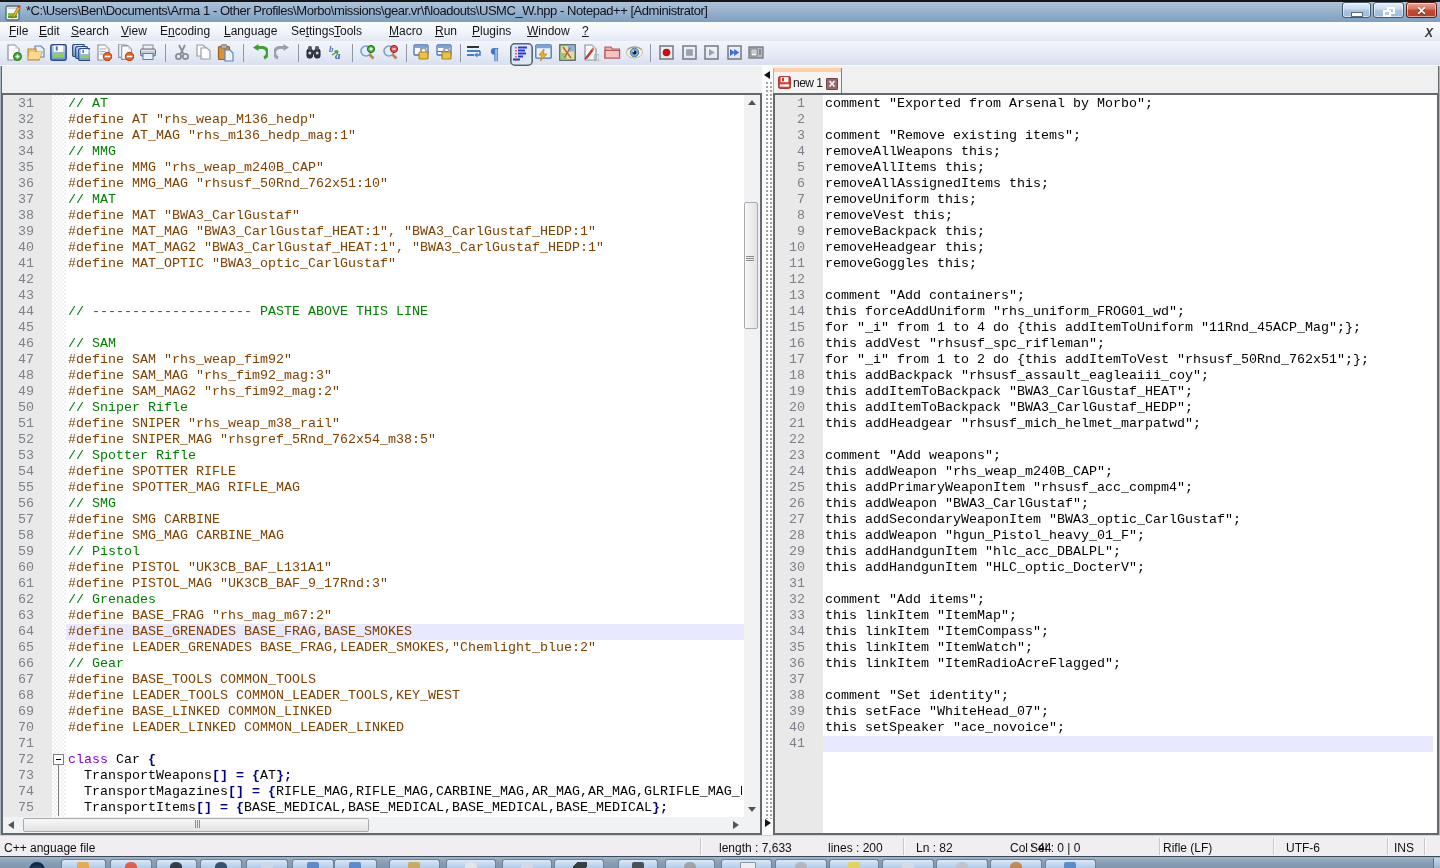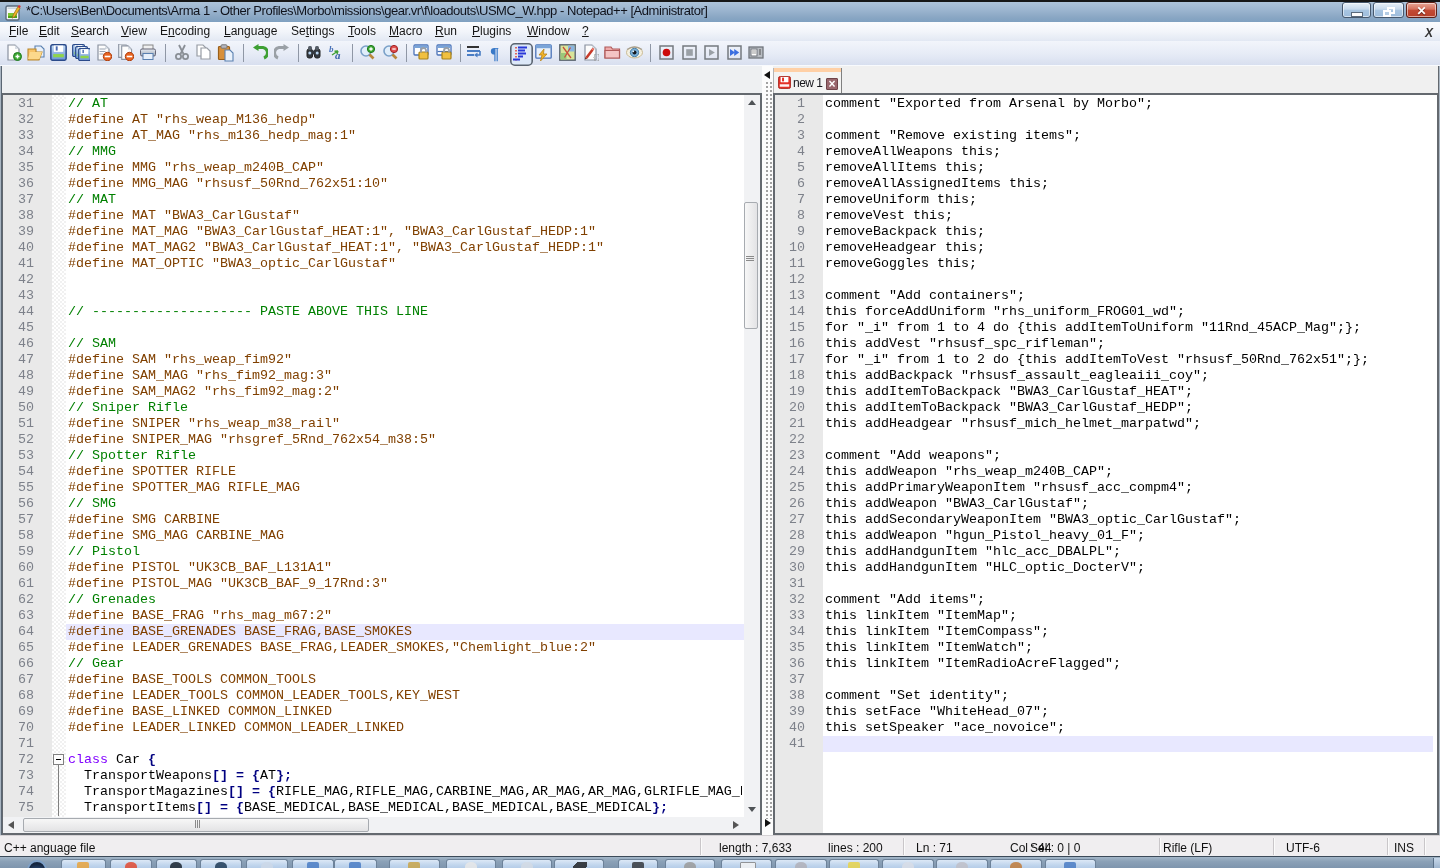--- a/index.html
+++ b/index.html
@@ -91,21 +91,21 @@
   </div>
 <div class="abs winbtn" id="btncls"></div>
 <div class="abs" id="menubar">
 <span class="mi" style="left:9px"><u>F</u>ile</span>
 <span class="mi" style="left:39px"><u>E</u>dit</span>
 <span class="mi" style="left:71px"><u>S</u>earch</span>
 <span class="mi" style="left:121px"><u>V</u>iew</span>
 <span class="mi" style="left:160px">E<u>n</u>coding</span>
 <span class="mi" style="left:224px"><u>L</u>anguage</span>
 <span class="mi" style="left:291px">Se<u>t</u>tings</span>
-<span class="mi" style="left:348px"><u>T</u>ools</span>
+<span class="mi" style="left:334px"><u>T</u>ools</span>
 <span class="mi" style="left:389px"><u>M</u>acro</span>
 <span class="mi" style="left:435px"><u>R</u>un</span>
 <span class="mi" style="left:472px"><u>P</u>lugins</span>
 <span class="mi" style="left:527px"><u>W</u>indow</span>
 <span class="mi" style="left:582px"><u>?</u></span>
 <span class="abs" id="menux">X</span>
 </div>
 <div class="abs" id="toolbar">
     <svg class="ticon" style="left:5px;top:3px" width="17" height="17" viewBox="0 0 17 17">
       <path d="M3 1 h7 l4 4 v11 h-11 z" fill="#fdfdfd" stroke="#8a92a0" stroke-width="1.2"></path>
@@ -387,21 +387,21 @@
   <div class="code nums" style="left:0px;top:1px;width:30px;"><div class="row">1</div><div class="row">2</div><div class="row">3</div><div class="row">4</div><div class="row">5</div><div class="row">6</div><div class="row">7</div><div class="row">8</div><div class="row">9</div><div class="row">10</div><div class="row">11</div><div class="row">12</div><div class="row">13</div><div class="row">14</div><div class="row">15</div><div class="row">16</div><div class="row">17</div><div class="row">18</div><div class="row">19</div><div class="row">20</div><div class="row">21</div><div class="row">22</div><div class="row">23</div><div class="row">24</div><div class="row">25</div><div class="row">26</div><div class="row">27</div><div class="row">28</div><div class="row">29</div><div class="row">30</div><div class="row">31</div><div class="row">32</div><div class="row">33</div><div class="row">34</div><div class="row">35</div><div class="row">36</div><div class="row">37</div><div class="row">38</div><div class="row">39</div><div class="row">40</div><div class="row">41</div></div>
   <div class="code" style="left:50px;top:1px;right:2px;overflow:hidden;"><div class="row">comment "Exported from Arsenal by Morbo";</div><div class="row"></div><div class="row">comment "Remove existing items";</div><div class="row">removeAllWeapons this;</div><div class="row">removeAllItems this;</div><div class="row">removeAllAssignedItems this;</div><div class="row">removeUniform this;</div><div class="row">removeVest this;</div><div class="row">removeBackpack this;</div><div class="row">removeHeadgear this;</div><div class="row">removeGoggles this;</div><div class="row"></div><div class="row">comment "Add containers";</div><div class="row">this forceAddUniform "rhs_uniform_FROG01_wd";</div><div class="row">for "_i" from 1 to 4 do {this addItemToUniform "11Rnd_45ACP_Mag";};</div><div class="row">this addVest "rhsusf_spc_rifleman";</div><div class="row">for "_i" from 1 to 2 do {this addItemToVest "rhsusf_50Rnd_762x51";};</div><div class="row">this addBackpack "rhsusf_assault_eagleaiii_coy";</div><div class="row">this addItemToBackpack "BWA3_CarlGustaf_HEAT";</div><div class="row">this addItemToBackpack "BWA3_CarlGustaf_HEDP";</div><div class="row">this addHeadgear "rhsusf_mich_helmet_marpatwd";</div><div class="row"></div><div class="row">comment "Add weapons";</div><div class="row">this addWeapon "rhs_weap_m240B_CAP";</div><div class="row">this addPrimaryWeaponItem "rhsusf_acc_compm4";</div><div class="row">this addWeapon "BWA3_CarlGustaf";</div><div class="row">this addSecondaryWeaponItem "BWA3_optic_CarlGustaf";</div><div class="row">this addWeapon "hgun_Pistol_heavy_01_F";</div><div class="row">this addHandgunItem "hlc_acc_DBALPL";</div><div class="row">this addHandgunItem "HLC_optic_DocterV";</div><div class="row"></div><div class="row">comment "Add items";</div><div class="row">this linkItem "ItemMap";</div><div class="row">this linkItem "ItemCompass";</div><div class="row">this linkItem "ItemWatch";</div><div class="row">this linkItem "ItemRadioAcreFlagged";</div><div class="row"></div><div class="row">comment "Set identity";</div><div class="row">this setFace "WhiteHead_07";</div><div class="row">this setSpeaker "ace_novoice";</div><div class="row"></div></div>
 </div>
 
 <div class="abs" id="statusbar">
   <span class="st" style="left:4px">C++ anguage file</span>
   <div class="stsep" style="left:700px"></div>
   <span class="st" style="left:719px">length : 7,633</span>
   <span class="st" style="left:828px">lines : 200</span>
   <div class="stsep" style="left:903px"></div>
-  <span class="st" style="left:916px">Ln : 71</span>
+  <span class="st" style="left:916px">Ln : 82</span>
   <span class="st" style="left:1010px">Col : 44</span>
   <span class="st" style="left:1030px">Sel : 0 | 0</span>
   <div class="stsep" style="left:1159px"></div>
   <span class="st" style="left:1163px">Rifle (LF)</span>
   <div class="stsep" style="left:1273px"></div>
   <span class="st" style="left:1286px">UTF-6</span>
   <div class="stsep" style="left:1387px"></div>
   <span class="st" style="left:1394px">INS</span>
   <div class="stsep" style="left:1424px"></div>
 </div>

